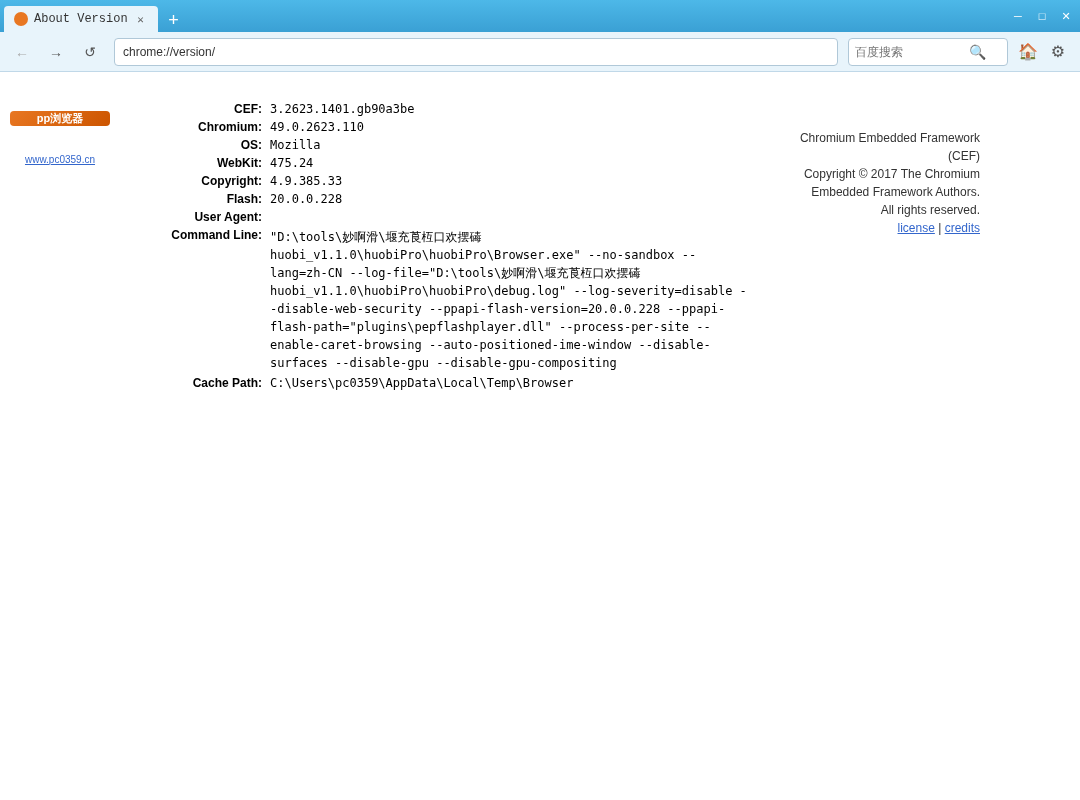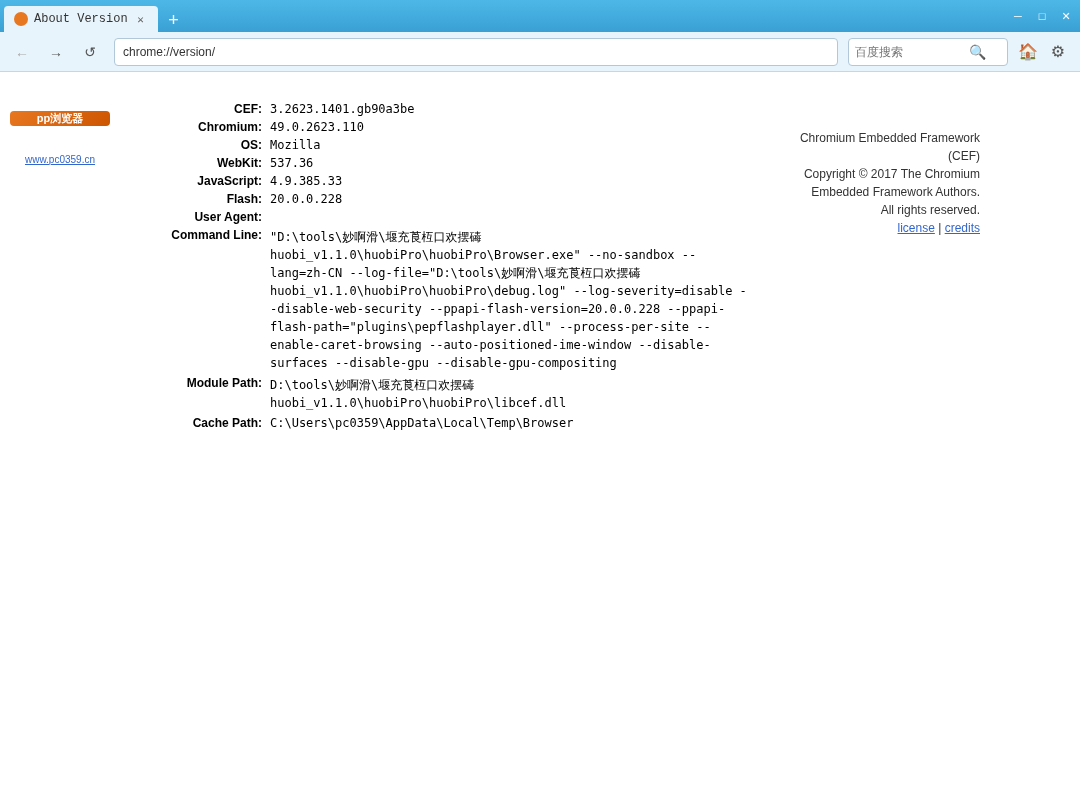--- a/index.html
+++ b/index.html
@@ -371,40 +371,36 @@
       <div class="info-row">
     <span class="info-label">Chromium:</span>
     <span class="info-value">49.0.2623.110</span>
   </div>
       <div class="info-row">
     <span class="info-label">OS:</span>
     <span class="info-value">Mozilla</span>
   </div>
       <div class="info-row">
     <span class="info-label">WebKit:</span>
-    <span class="info-value">537.36</span>
-  </div>
-      <div class="info-row">
-    <span class="info-label">JavaScript:</span>
+    <span class="info-value">475.24</span>
+  </div>
+      <div class="info-row">
+    <span class="info-label">Copyright:</span>
     <span class="info-value">4.9.385.33</span>
   </div>
       <div class="info-row">
     <span class="info-label">Flash:</span>
     <span class="info-value">20.0.0.228</span>
   </div>
       <div class="info-row">
   <span class="info-label">User Agent:</span>
 </div>
       <div class="info-row">
   <span class="info-label">Command Line:</span>
   <span class="info-value command-block">"D:\tools\妙啊滑\堰充莨枑口欢摆碡<br>huobi_v1.1.0\huobiPro\huobiPro\Browser.exe" --no-sandbox --<br>lang=zh-CN --log-file="D:\tools\妙啊滑\堰充莨枑口欢摆碡<br>huobi_v1.1.0\huobiPro\huobiPro\debug.log" --log-severity=disable -<br>-disable-web-security --ppapi-flash-version=20.0.0.228 --ppapi-<br>flash-path="plugins\pepflashplayer.dll" --process-per-site --<br>enable-caret-browsing --auto-positioned-ime-window --disable-<br>surfaces --disable-gpu --disable-gpu-compositing</span>
 </div>
       <div class="info-row">
-  <span class="info-label">Module Path:</span>
-  <span class="info-value module-block">D:\tools\妙啊滑\堰充莨枑口欢摆碡<br>huobi_v1.1.0\huobiPro\huobiPro\libcef.dll</span>
-</div>
-      <div class="info-row">
   <span class="info-label">Cache Path:</span>
   <span class="info-value">C:\Users\pc0359\AppData\Local\Temp\Browser</span>
 </div>
     </div>
 
 </div>
 
 </body></html>

